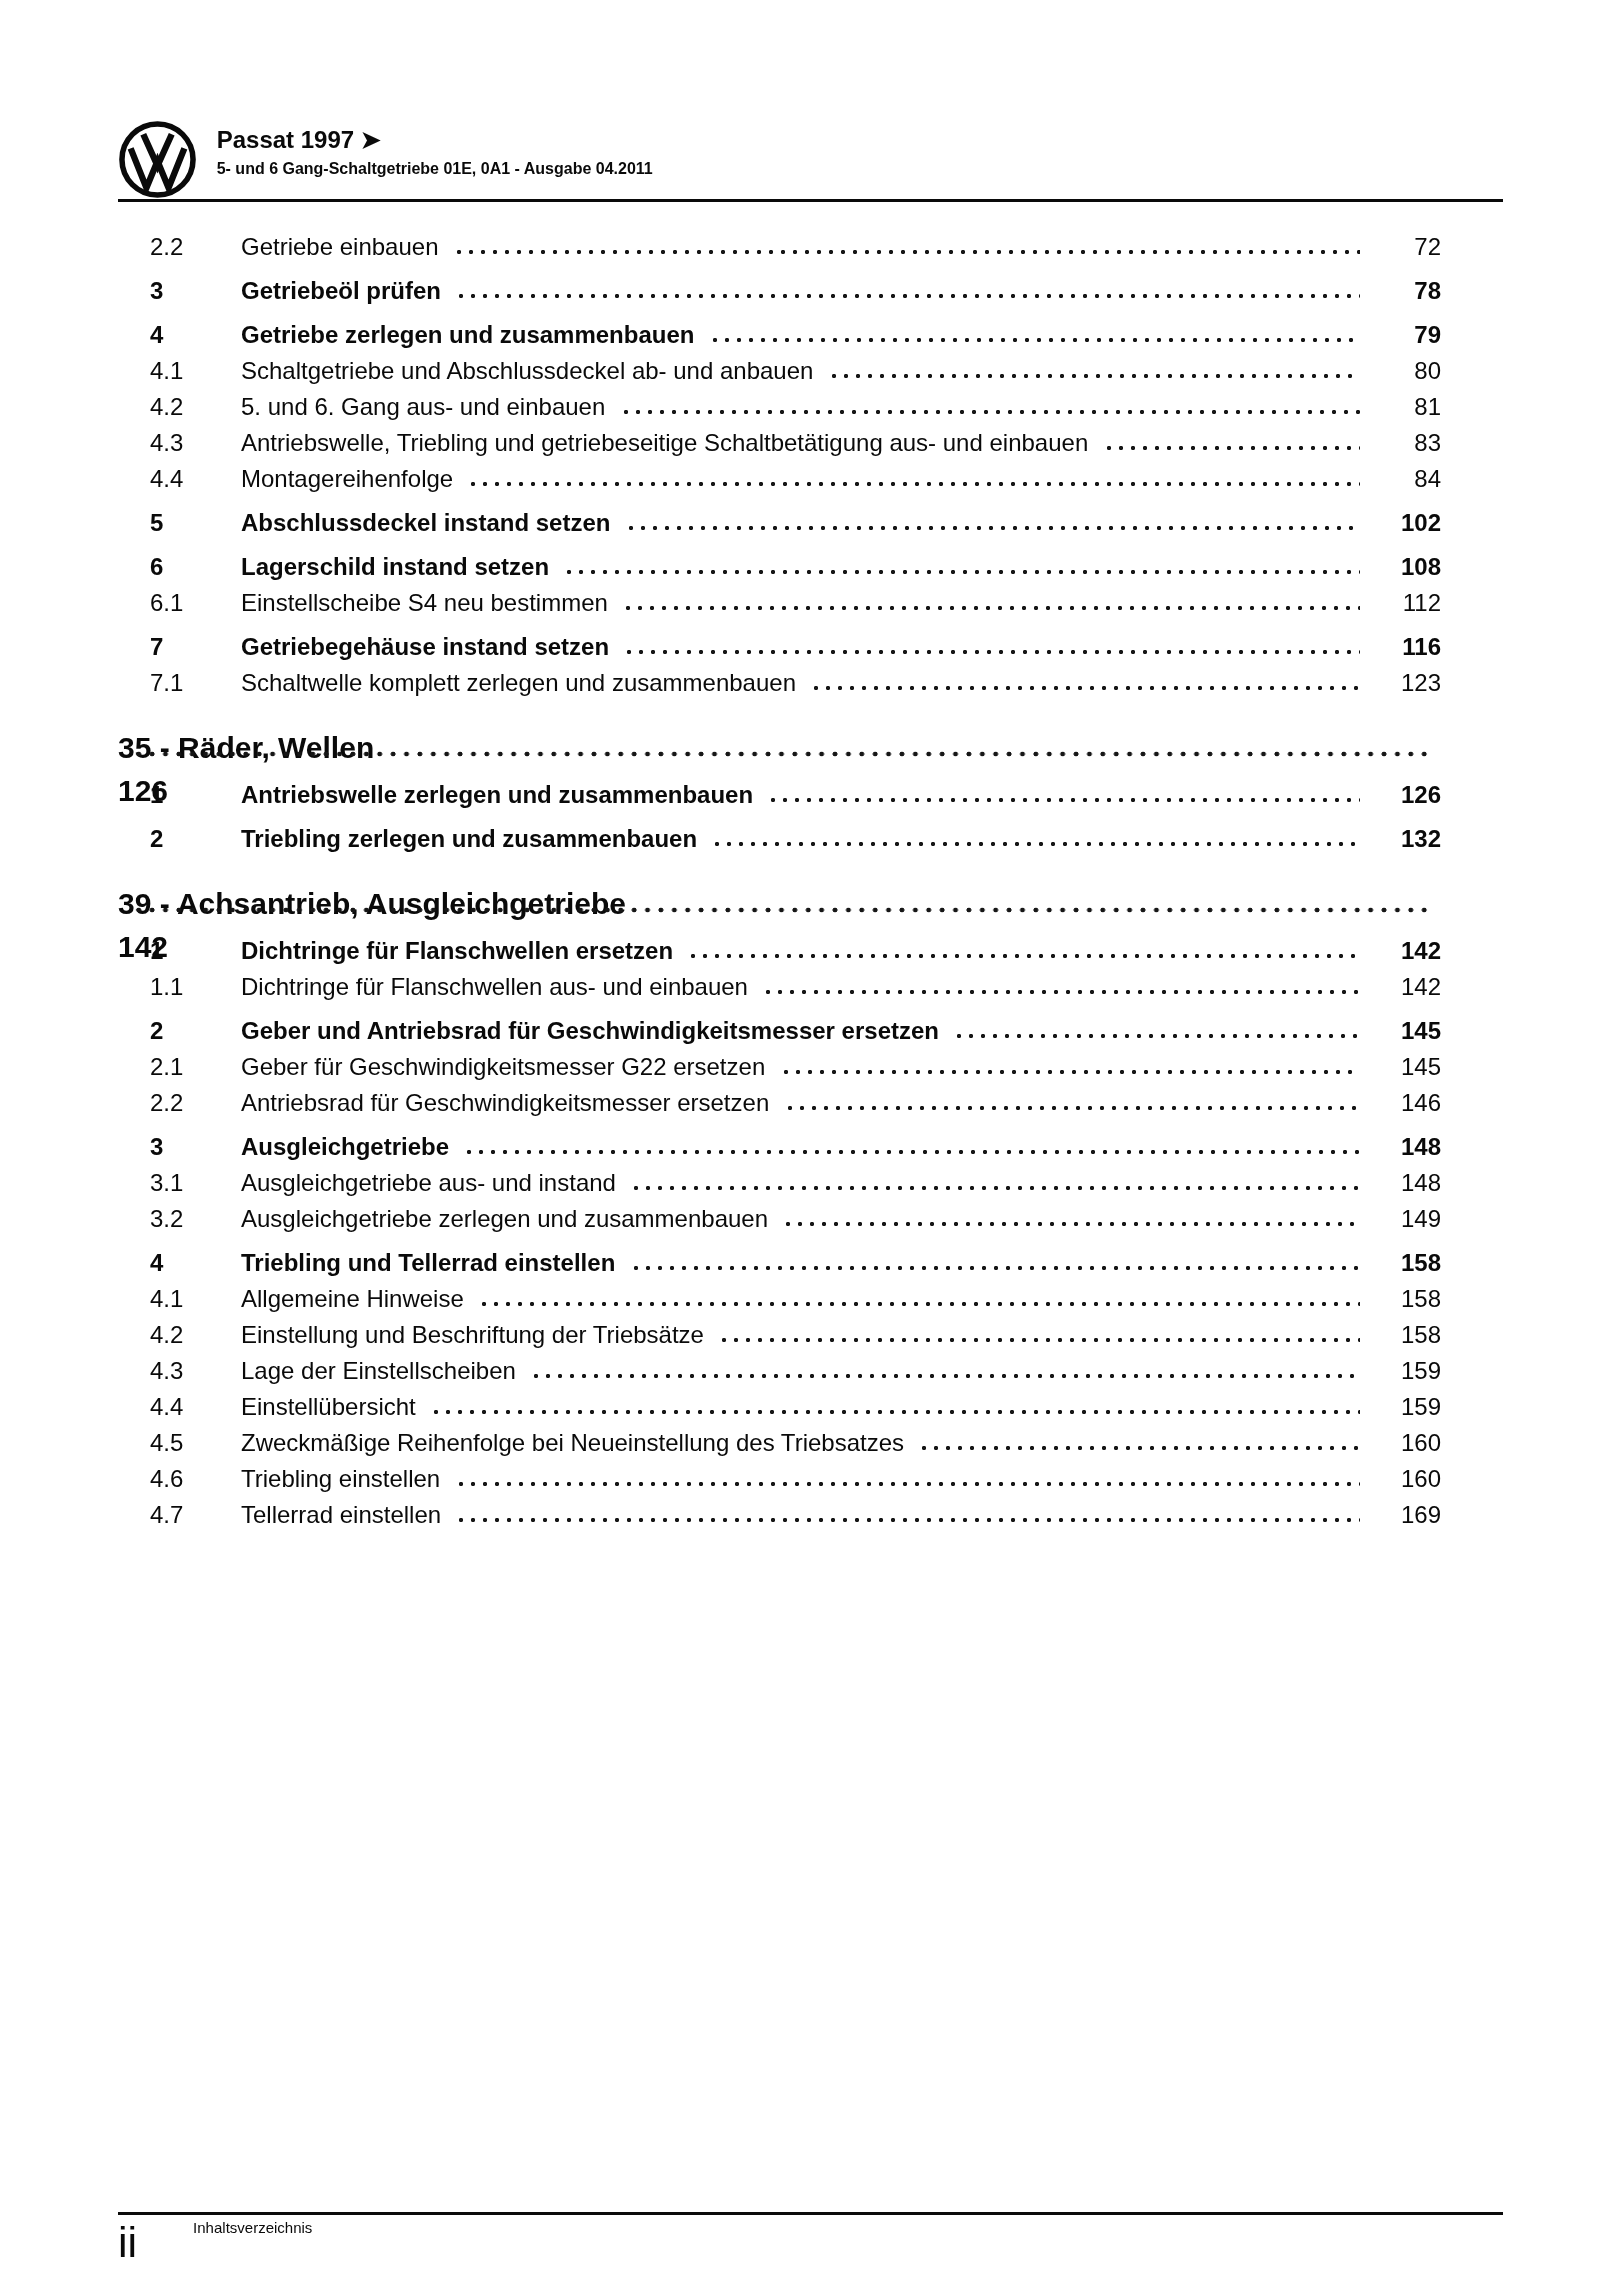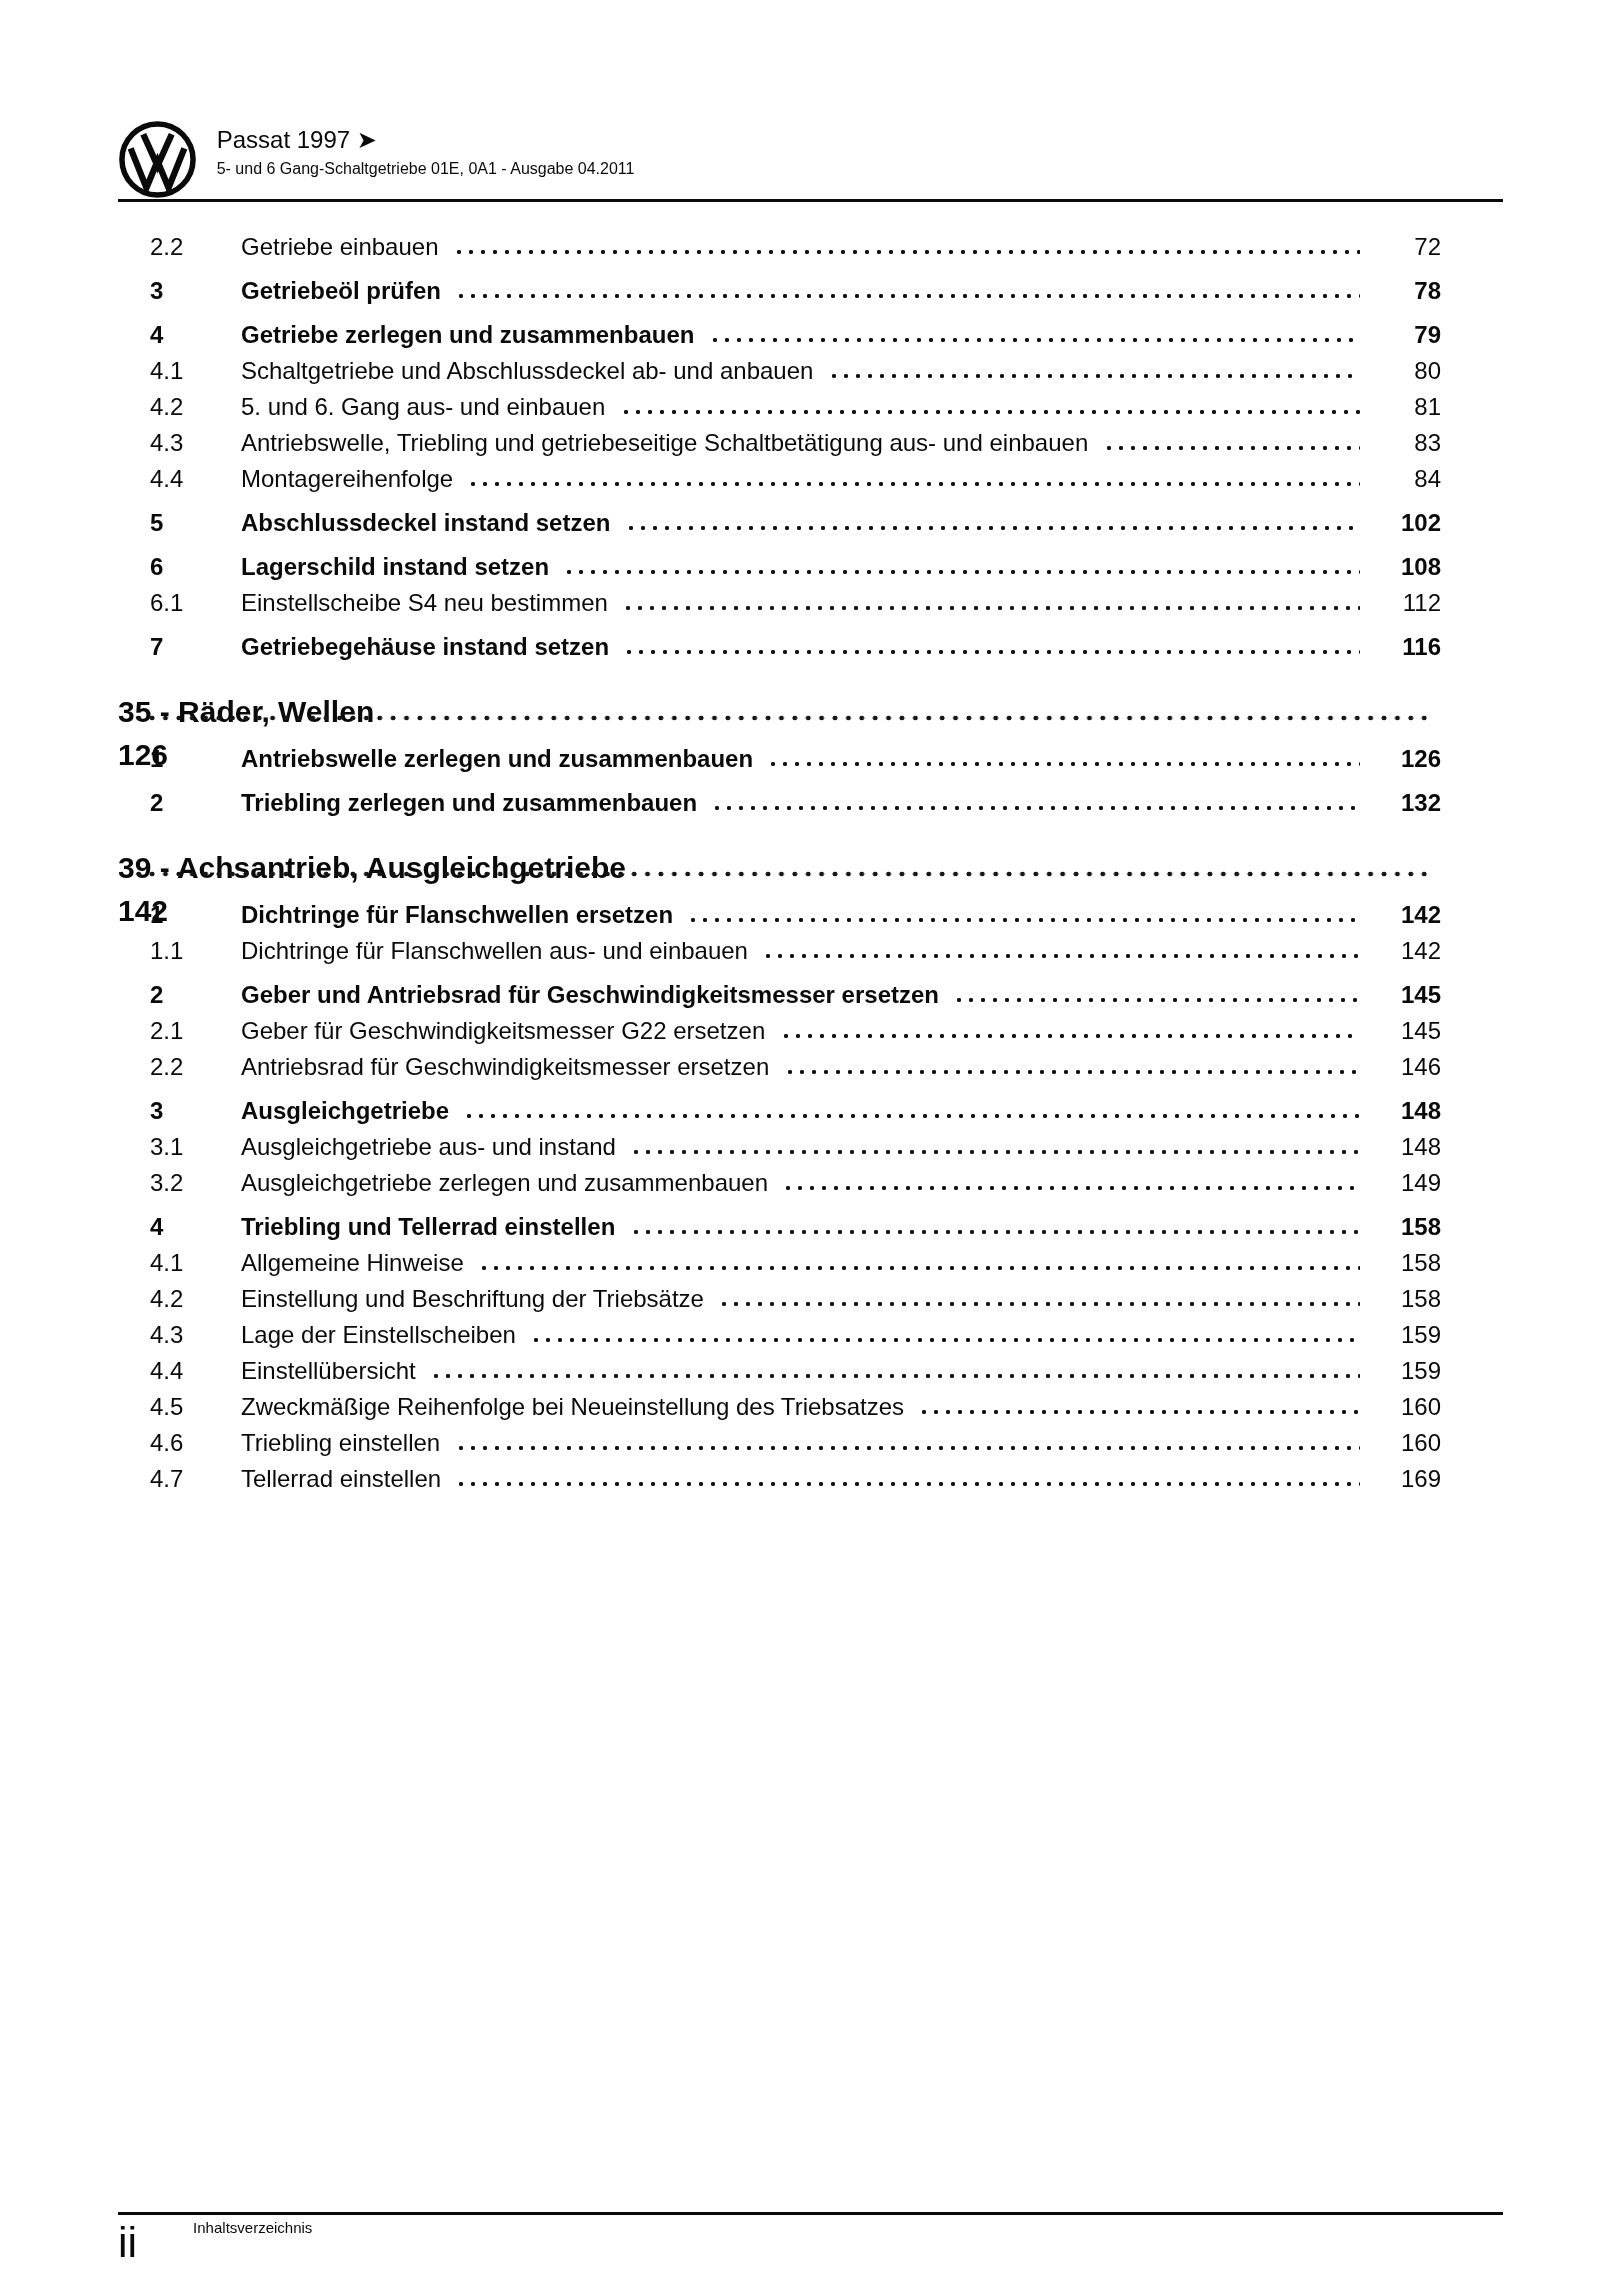--- a/index.html
+++ b/index.html
@@ -6,21 +6,21 @@
   .page{
     position:relative;
     width:1620px;height:2293px;
     margin:0 auto;
     background:#ffffff;
     font-family:"Liberation Sans", sans-serif;
     color:#0a0a0a;
     overflow:hidden;
   }
   
-  .header{position:absolute;top:120px;left:118px;right:117px;display:flex;align-items:flex-start;}
+  .header{position:absolute;top:120px;left:118px;right:117px;display:flex;align-items:flex-start;font-weight:bold;}
   .logo-wrap{width:79px;height:79px;flex:0 0 auto;position:relative;z-index:2;}
   .logo-wrap svg{display:block;width:79px;height:79px;}
   .header-text{margin-left:19.7px;padding-top:5.4px;}
   .header-line1{font-size:24px;line-height:29px;}
   .header-line2{font-size:16px;line-height:30px;}
   .header-rule{position:absolute;top:199px;left:118px;right:117px;height:2.7px;background:#0a0a0a;z-index:1;}
   
   .toc{position:absolute;top:229px;left:118px;width:1323px;}
   .toc-row{display:flex;align-items:baseline;font-size:24px;line-height:36px;height:36px;}
   .toc-row.bold{font-weight:bold;margin-top:8px;}
@@ -125,20 +125,26 @@
         <span class="lbl">Einstellscheibe S4 neu bestimmen</span>
         <span class="leader"></span>
         <span class="pg">112</span>
       </div>
       <div class="toc-row bold">
         <span class="num">7</span>
         <span class="lbl">Getriebegehäuse instand setzen</span>
         <span class="leader"></span>
         <span class="pg">116</span>
       </div>
+      <div class="toc-row">
+        <span class="num">7.1</span>
+        <span class="lbl">Schaltwelle komplett zerlegen und zusammenbauen</span>
+        <span class="leader"></span>
+        <span class="pg">123</span>
+      </div>
       <div class="toc-row section">
         <span class="sec-title">35 - Räder, Wellen</span>
         <span class="leader"></span>
         <span class="pg">126</span>
       </div>
       <div class="toc-row bold">
         <span class="num">1</span>
         <span class="lbl">Antriebswelle zerlegen und zusammenbauen</span>
         <span class="leader"></span>
         <span class="pg">126</span>

